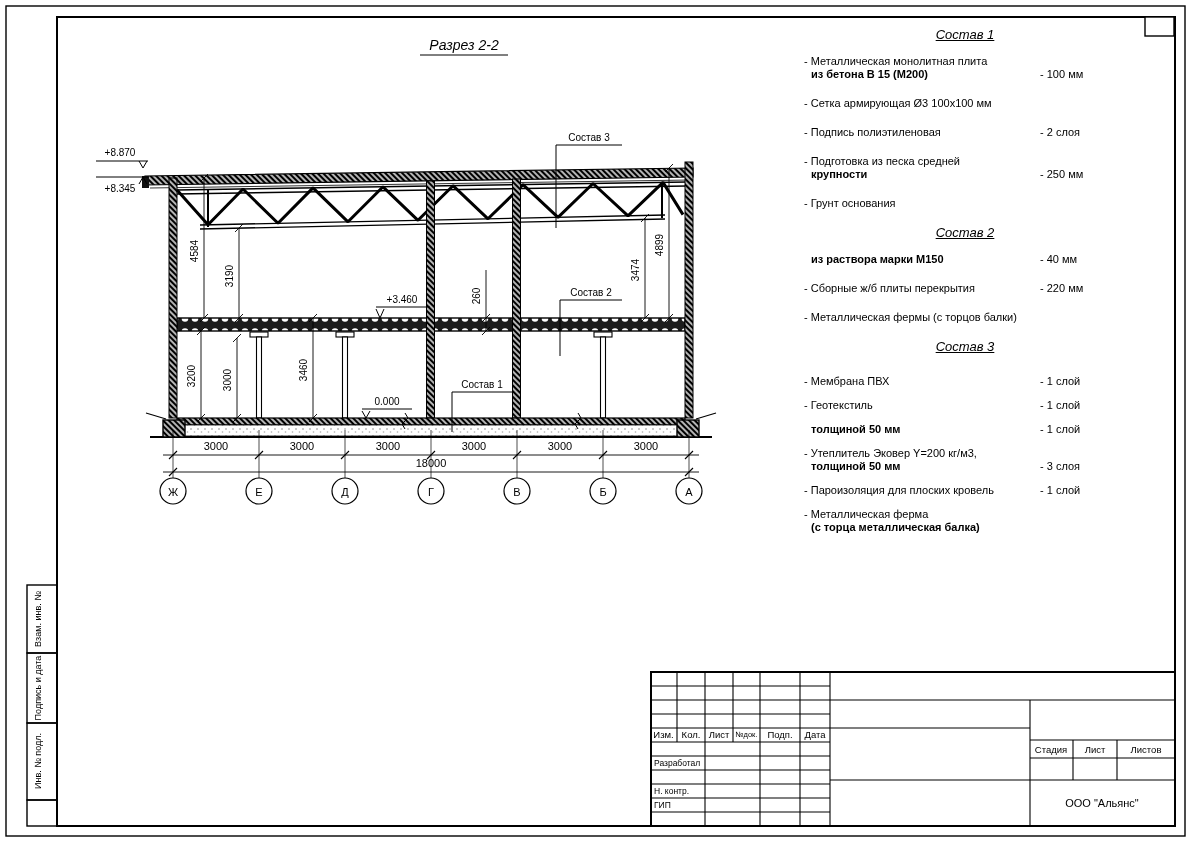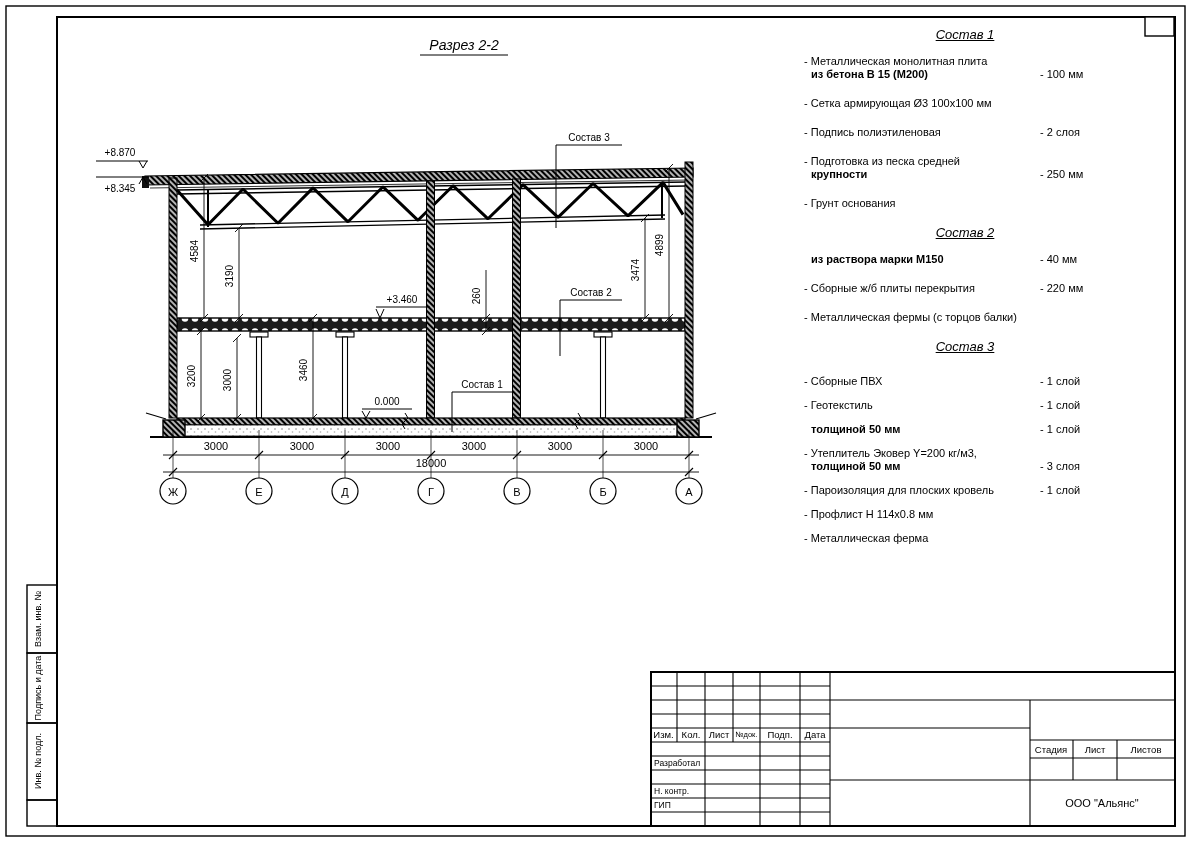--- a/index.html
+++ b/index.html
@@ -317,21 +317,21 @@
         <div class="comp-item">
           <div>
             <div>- Металлическая фермы (с торцов балки)</div>
           </div>
         </div>
       </div>
       <div class="comp-section comp-sec-2">
         <span class="comp-title">Состав 3</span>
         <div class="comp-item">
           <div>
-            <div>- Сборные ПВХ</div>
+            <div>- Мембрана ПВХ</div>
           </div>
           <span class="comp-value">- 1 слой</span>
         </div>
         <div class="comp-item">
           <div>
             <div>- Геотекстиль</div>
           </div>
           <span class="comp-value">- 1 слой</span>
         </div>
         <div class="comp-item">
@@ -348,24 +348,20 @@
           <span class="comp-value">- 3 слоя</span>
         </div>
         <div class="comp-item">
           <div>
             <div>- Пароизоляция для плоских кровель</div>
           </div>
           <span class="comp-value">- 1 слой</span>
         </div>
         <div class="comp-item">
           <div>
-            <div>- Профлист Н 114х0.8 мм</div>
-          </div>
-        </div>
-        <div class="comp-item">
-          <div>
             <div>- Металлическая ферма</div>
+            <div class="l2">(с торца металлическая балка)</div>
           </div>
         </div>
       </div>
     </div>
 
 </div>
 
 </body></html>

